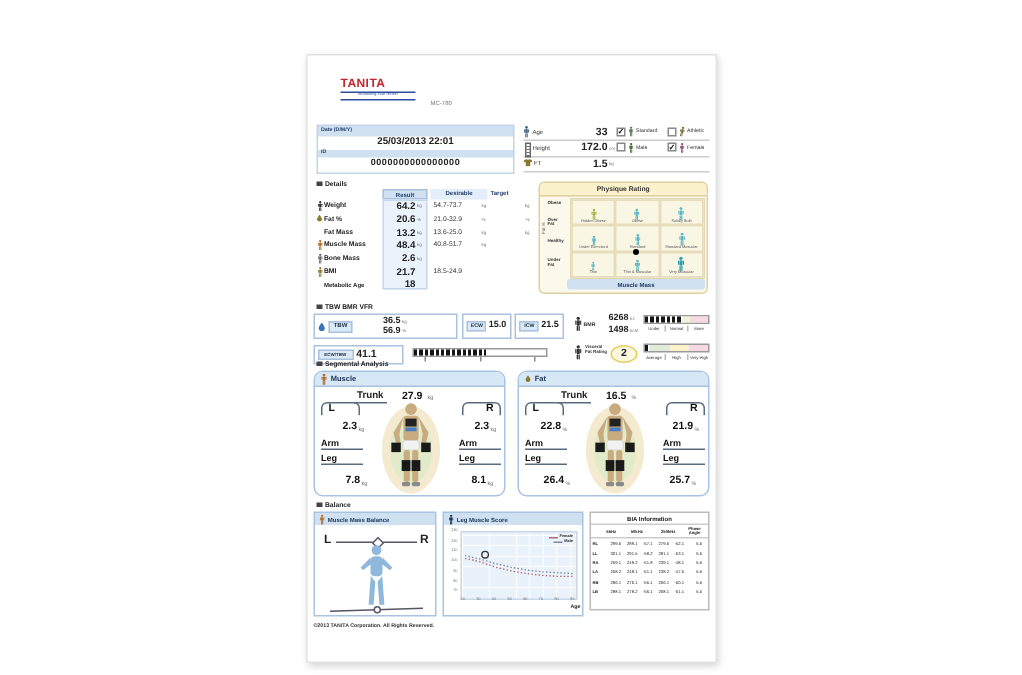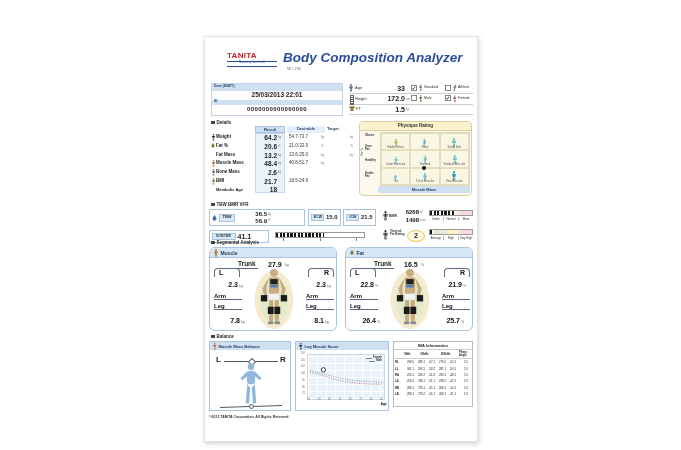--- a/index.html
+++ b/index.html
@@ -90,21 +90,20 @@
   </defs>
 </svg>
 
 <div class="canvas">
   <div class="sheet">
 
     <div class="abs" style="left:22px;top:15px;width:50px;">
       <div class="t8 b" style="color:#c4262e;letter-spacing:0.3px;">TANITA</div>
       <div class="t26 blue" style="border-top:0.6px solid #2b4d9b;border-bottom:0.6px solid #2b4d9b;padding:0.4px 0;margin-top:1px;text-align:center;">Monitoring Your Health</div>
     </div>
-    <div class="abs b i" style="left:78px;top:13px;width:190px;font-size:13.5px;color:#2b4d9b;">Body Composition Analyzer</div>
     <div class="abs t4 gray" style="left:82px;top:30px;">MC-780</div>
 
     <div class="abs box" style="left:6px;top:46px;width:132px;height:33px;border-color:#c3d4e6;">
       <div class="bar t35 b" style="height:6.5px;padding-left:2px;color:#23406b;display:flex;align-items:center;">Date (D/M/Y)</div>
       <div class="t65 b center" style="height:9px;display:flex;align-items:center;justify-content:center;">25/03/2013  22:01</div>
       <div class="bar t35 b" style="height:5.5px;padding-left:2px;color:#23406b;display:flex;align-items:center;">ID</div>
       <div class="t6 b center" style="height:9px;display:flex;align-items:center;justify-content:center;letter-spacing:0.4px;">0000000000000000</div>
     </div>
 
     <div class="abs" style="left:144px;top:46px;width:124px;height:33px;">

